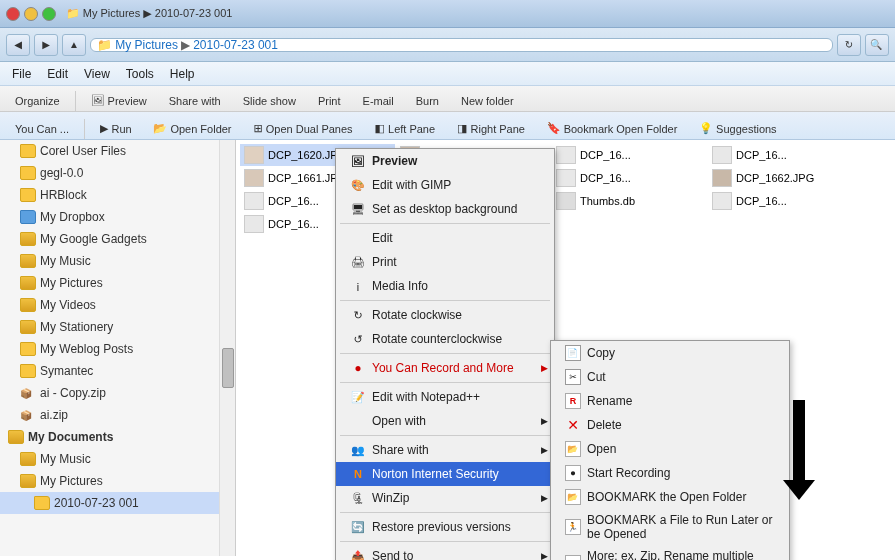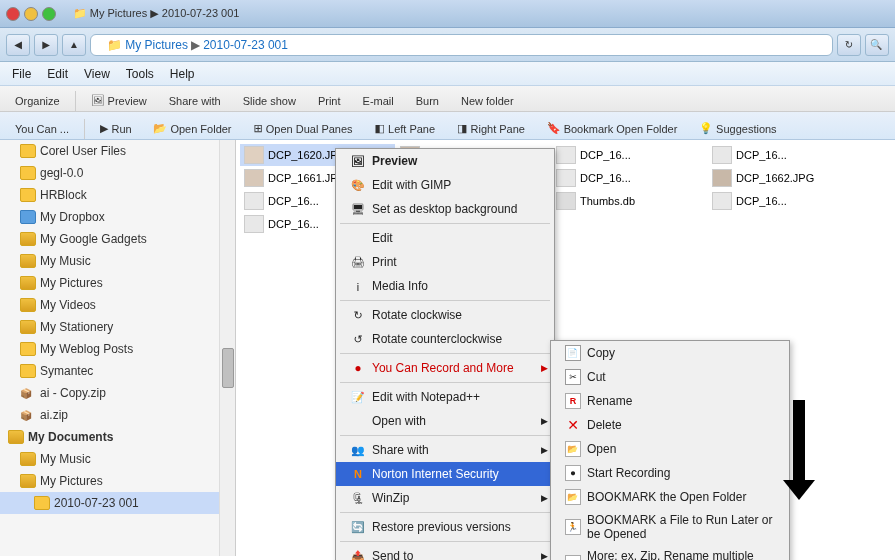--- a/index.html
+++ b/index.html
@@ -45,26 +45,26 @@
       background: linear-gradient(to bottom, #e8f0fa, #c8d8ec);
       border: 1px solid #9ab8d0;
       border-radius: 3px;
       cursor: pointer;
       display: flex; align-items: center; justify-content: center;
       font-size: 10px;
       color: #333;
     }
     .address-path {
       flex: 1;
-      height: 22px;
+      height: 14px;
       background: #fff;
       border: 1px solid #9ab8d0;
       border-radius: 6px;
       display: flex; align-items: center;
-      padding: 0 16px;
+      padding: 0 6px;
       font-size: 12px;
       color: #333;
     }
     .address-path .sep { color: #666; margin: 0 3px; }
 
     
     .menu-bar {
       background: linear-gradient(to bottom, #f0f6fc, #e0ecf8);
       height: 24px;
       display: flex;
@@ -235,21 +235,21 @@
       margin: 0 auto;
     }
   </style>
 </head>
 <body>
 
 <div class="title-bar">
   <div class="title-bar-btn" style="background:#e04040;"></div>
   <div class="title-bar-btn" style="background:#f0c040;"></div>
   <div class="title-bar-btn" style="background:#40c040;"></div>
-  <span style="font-size:11px;color:#333;margin-left:13px;">📁 My Pictures ▶ 2010-07-23 001</span>
+  <span style="font-size:11px;color:#333;margin-left:6px;">📁 My Pictures ▶ 2010-07-23 001</span>
 </div>
 
 <div class="address-bar">
   <div class="nav-btn">◀</div>
   <div class="nav-btn">▶</div>
   <div class="nav-btn">▲</div>
   <div class="address-path">
     <span style="color:#1a6fc4;">📁 My Pictures</span>
     <span class="sep">▶</span>
     <span style="color:#1a6fc4;">2010-07-23 001</span>

